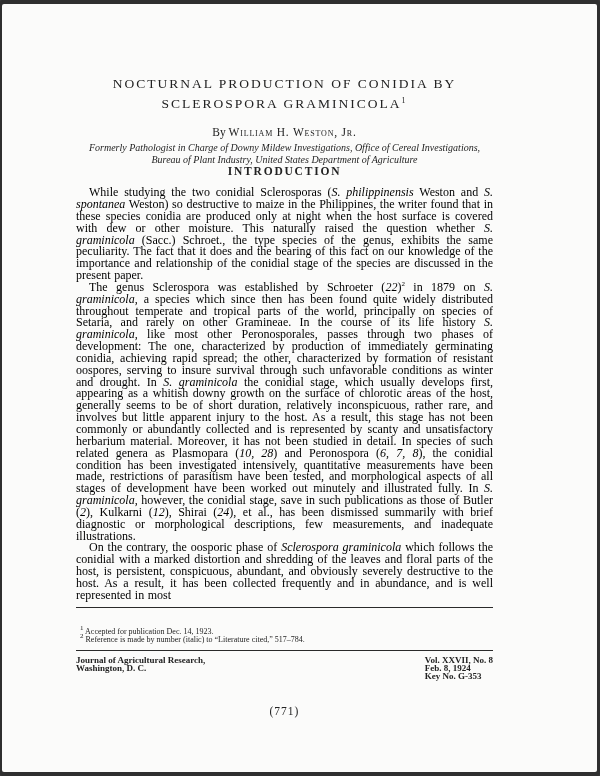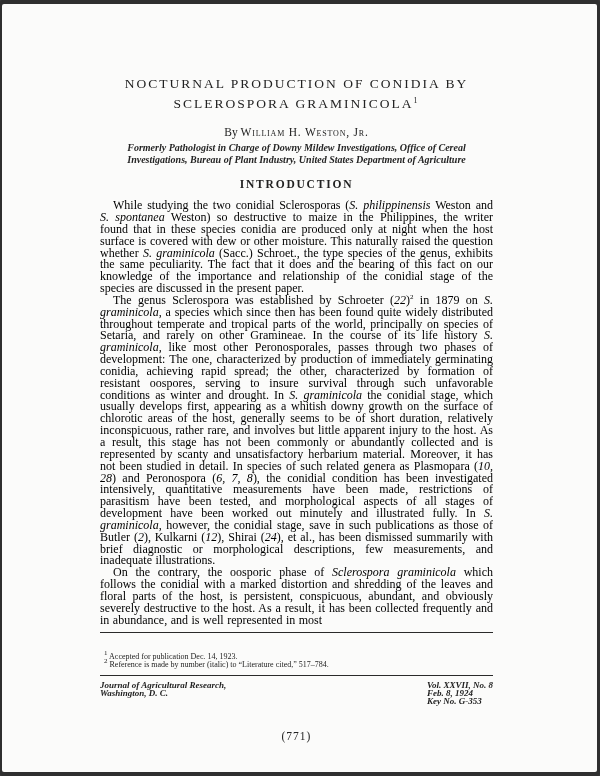--- a/index.html
+++ b/index.html
@@ -19,21 +19,21 @@
   }
   .page {
     position: absolute;
     top: 4px; left: 2px; right: 3px; bottom: 4px;
     background: #fbfbfa;
     color: #1c1c1c;
     font-family: "Liberation Serif", "DejaVu Serif", serif;
     border-radius: 2px;
   }
   .content {
-    padding: 0 104px 0 98px;
+    padding: 0 104px 0 74px;
   }
   .title {
     margin-top: 70px;
     text-align: center;
     font-size: 13.5px;
     letter-spacing: 2px;
     line-height: 1.45;
     font-weight: 400;
     color: #222;
   }
@@ -53,24 +53,22 @@
   .affiliation {
     margin-top: 4px;
     text-align: center;
     font-style: italic;
     font-size: 10px;
     line-height: 1.15;
     max-width: 432px;
     margin-left: auto;
     margin-right: auto;
     color: #242424;
-    font-weight: bold;
   }
   .section-heading {
-    margin-top: 13px;
     text-align: center;
     font-size: 11.5px;
     font-weight: 700;
     letter-spacing: 1.8px;
     color: #222;
   }
   .body-text {
     margin-top: 10px;
     font-size: 12px;
     line-height: 11.85px;
@@ -104,21 +102,20 @@
   .footnote { margin: 0; padding-left: 4px; }
   .footer-rule { margin-top: 6px; }
   .page-footer {
     margin-top: 5px;
     display: flex;
     justify-content: space-between;
     font-size: 9px;
     line-height: 8px;
     font-weight: 700;
     color: #222;
-    font-style: italic;
   }
   .footer-right { text-align: left; }
   .page-number {
     margin-top: 25px;
     text-align: center;
     font-size: 11.5px;
     letter-spacing: 1px;
     color: #222;
   }
 </style>

